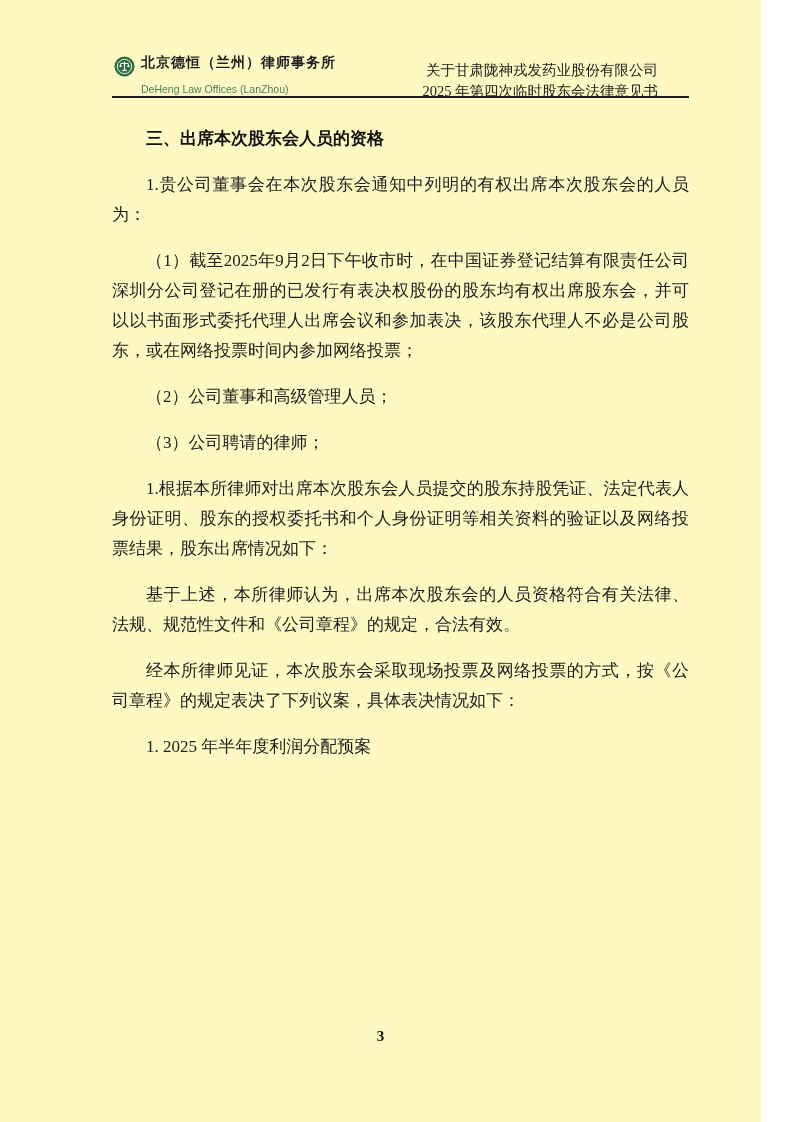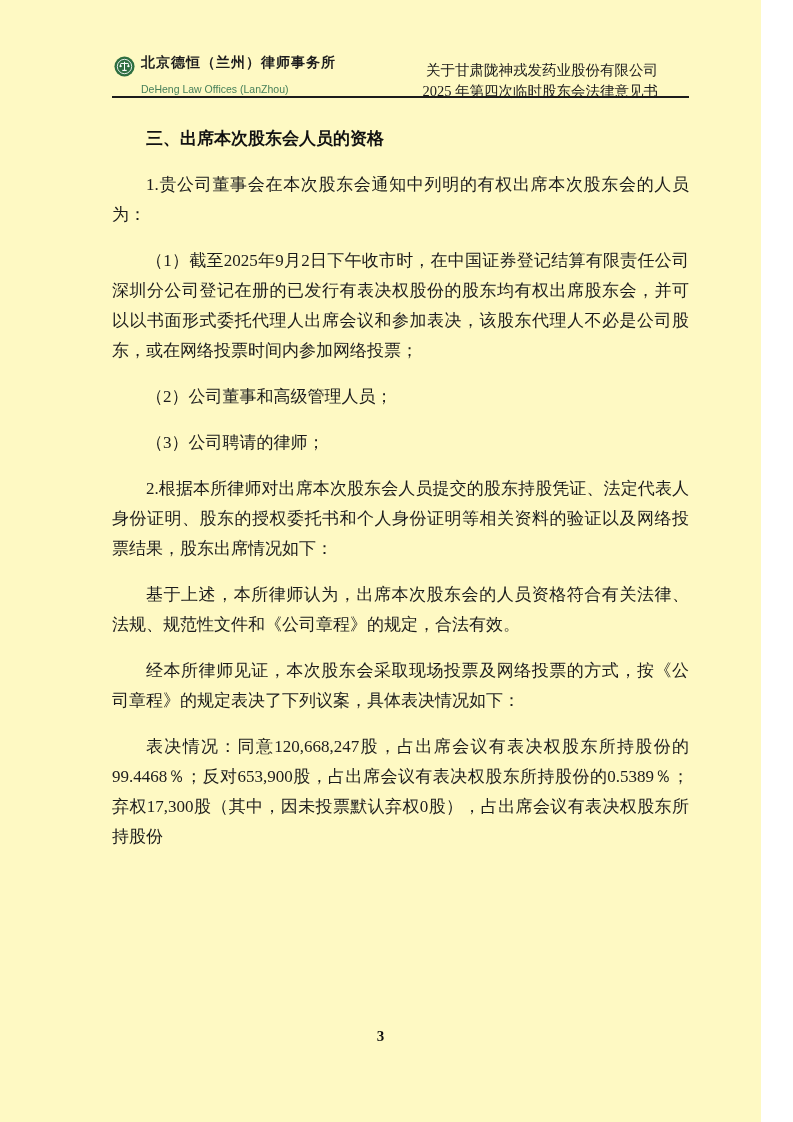--- a/index.html
+++ b/index.html
@@ -87,21 +87,21 @@
   </header>
 
   <div class="rule"></div>
 
   <main class="doc-body">
     <h3>三、出席本次股东会人员的资格</h3>
     <p>1.贵公司董事会在本次股东会通知中列明的有权出席本次股东会的人员为：</p>
     <p>（1）截至2025年9月2日下午收市时，在中国证券登记结算有限责任公司深圳分公司登记在册的已发行有表决权股份的股东均有权出席股东会，并可以以书面形式委托代理人出席会议和参加表决，该股东代理人不必是公司股东，或在网络投票时间内参加网络投票；</p>
     <p>（2）公司董事和高级管理人员；</p>
     <p>（3）公司聘请的律师；</p>
-    <p>2.根据本所律师对出席本次股东会人员提交的股东持股凭证、法定代表人身份证明、股东的授权委托书和个人身份证明等相关资料的验证以及网络投票结果，股东出席情况如下：</p>
+    <p>1.根据本所律师对出席本次股东会人员提交的股东持股凭证、法定代表人身份证明、股东的授权委托书和个人身份证明等相关资料的验证以及网络投票结果，股东出席情况如下：</p>
     <p>基于上述，本所律师认为，出席本次股东会的人员资格符合有关法律、法规、规范性文件和《公司章程》的规定，合法有效。</p>
     <p>经本所律师见证，本次股东会采取现场投票及网络投票的方式，按《公司章程》的规定表决了下列议案，具体表决情况如下：</p>
-    <p>表决情况：同意120,668,247股，占出席会议有表决权股东所持股份的99.4468％；反对653,900股，占出席会议有表决权股东所持股份的0.5389％；弃权17,300股（其中，因未投票默认弃权0股），占出席会议有表决权股东所持股份</p>
+    <p>1. 2025 年半年度利润分配预案</p>
   </main>
 
   <footer class="page-num">3</footer>
 
 </div>
 
 </body></html>

